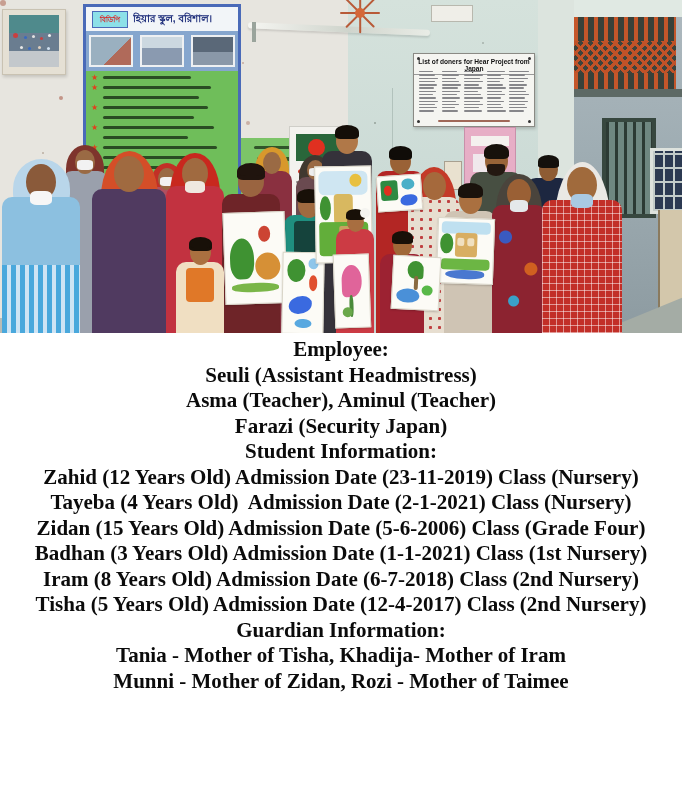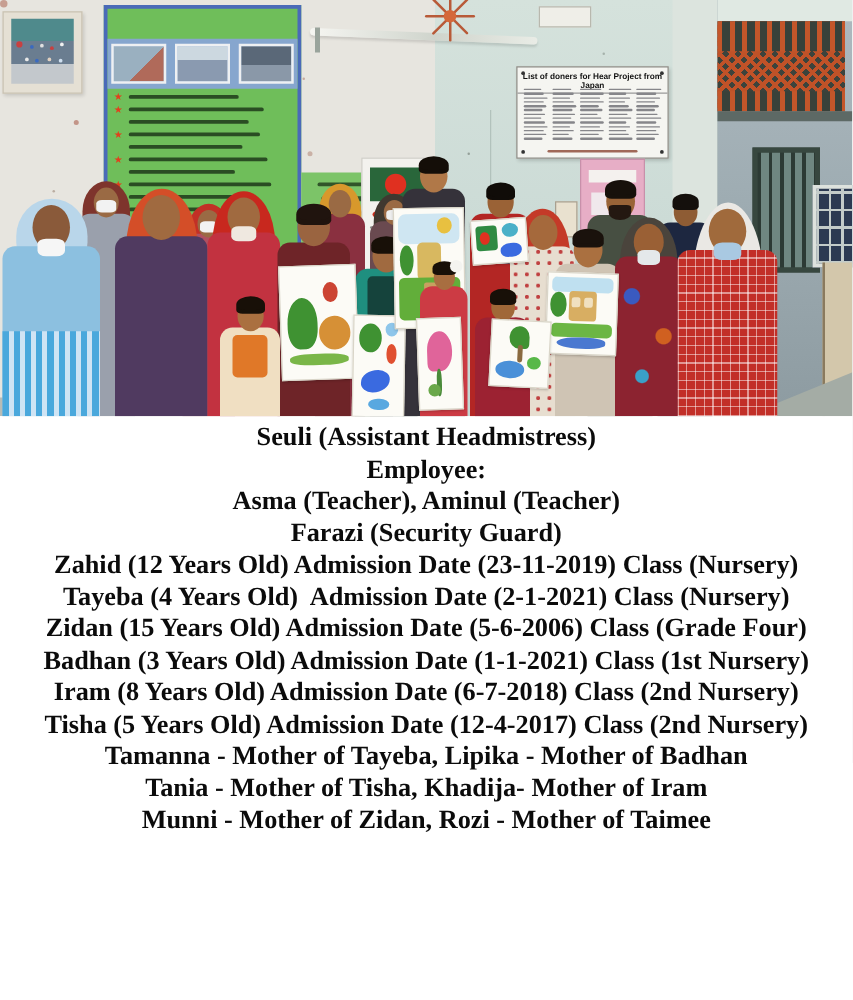--- a/index.html
+++ b/index.html
@@ -121,20 +121,24 @@
     <div class="abs floor-left"></div>
     <div class="abs stains"></div>
 
     <div class="abs frame-photo">
       <div class="frame-inner">
         <div class="frame-dots"></div>
       </div>
     </div>
 
     <div class="abs poster">
+      <div class="poster-head">
+        <div class="poster-logo">বিডিপি</div>
+        <div class="poster-title">হিয়ার স্কুল, বরিশাল।</div>
+      </div>
       <div class="poster-photos">
         <div class="mini-photo mp1"></div>
         <div class="mini-photo mp2"></div>
         <div class="mini-photo mp3"></div>
       </div>
       <div class="poster-bullets">
           <div class="bullet-row">
             <span class="bullet-star">★</span>
             <div class="bullet-bar" style="width: 60%;"></div>
           </div>
@@ -432,27 +436,28 @@
         <div class="paper" style="left: 392px; top: 256px; width: 46px; height: 52px; transform: rotate(3deg); z-index: 51;">
           <div class="blob" style="left: 30%; top: 8%; width: 36%; height: 34%; background: rgb(63, 146, 50); border-radius: 50% 50% 20%;"></div>
           <div class="blob" style="left: 45%; top: 36%; width: 9%; height: 28%; background: rgb(138, 106, 64); border-radius: 2px;"></div>
           <div class="blob" style="left: 8%; top: 62%; width: 50%; height: 26%; background: rgb(74, 144, 216); border-radius: 50%;"></div>
           <div class="blob" style="left: 62%; top: 54%; width: 26%; height: 20%; background: rgb(88, 184, 72); border-radius: 50%;"></div>
         </div>
       </div>
   </div>
 
   <div class="info">
+    <div class="tline">Employee:</div>
     <div class="tline">Seuli (Assistant Headmistress)</div>
-    <div class="tline">Employee:</div>
     <div class="tline">Asma (Teacher), Aminul (Teacher)</div>
-    <div class="tline">Farazi (Security Guard)</div>
+    <div class="tline">Farazi (Security Japan)</div>
+    <div class="tline">Student Information:</div>
     <div class="tline">Zahid (12 Years Old) Admission Date (23-11-2019) Class (Nursery)</div>
     <div class="tline">Tayeba (4 Years Old)  Admission Date (2-1-2021) Class (Nursery)</div>
     <div class="tline">Zidan (15 Years Old) Admission Date (5-6-2006) Class (Grade Four)</div>
     <div class="tline">Badhan (3 Years Old) Admission Date (1-1-2021) Class (1st Nursery)</div>
     <div class="tline">Iram (8 Years Old) Admission Date (6-7-2018) Class (2nd Nursery)</div>
     <div class="tline">Tisha (5 Years Old) Admission Date (12-4-2017) Class (2nd Nursery)</div>
-    <div class="tline">Tamanna - Mother of Tayeba, Lipika - Mother of Badhan</div>
+    <div class="tline">Guardian Information:</div>
     <div class="tline">Tania - Mother of Tisha, Khadija- Mother of Iram</div>
     <div class="tline">Munni - Mother of Zidan, Rozi - Mother of Taimee</div>
   </div>
 </div>
 
 </body></html>

